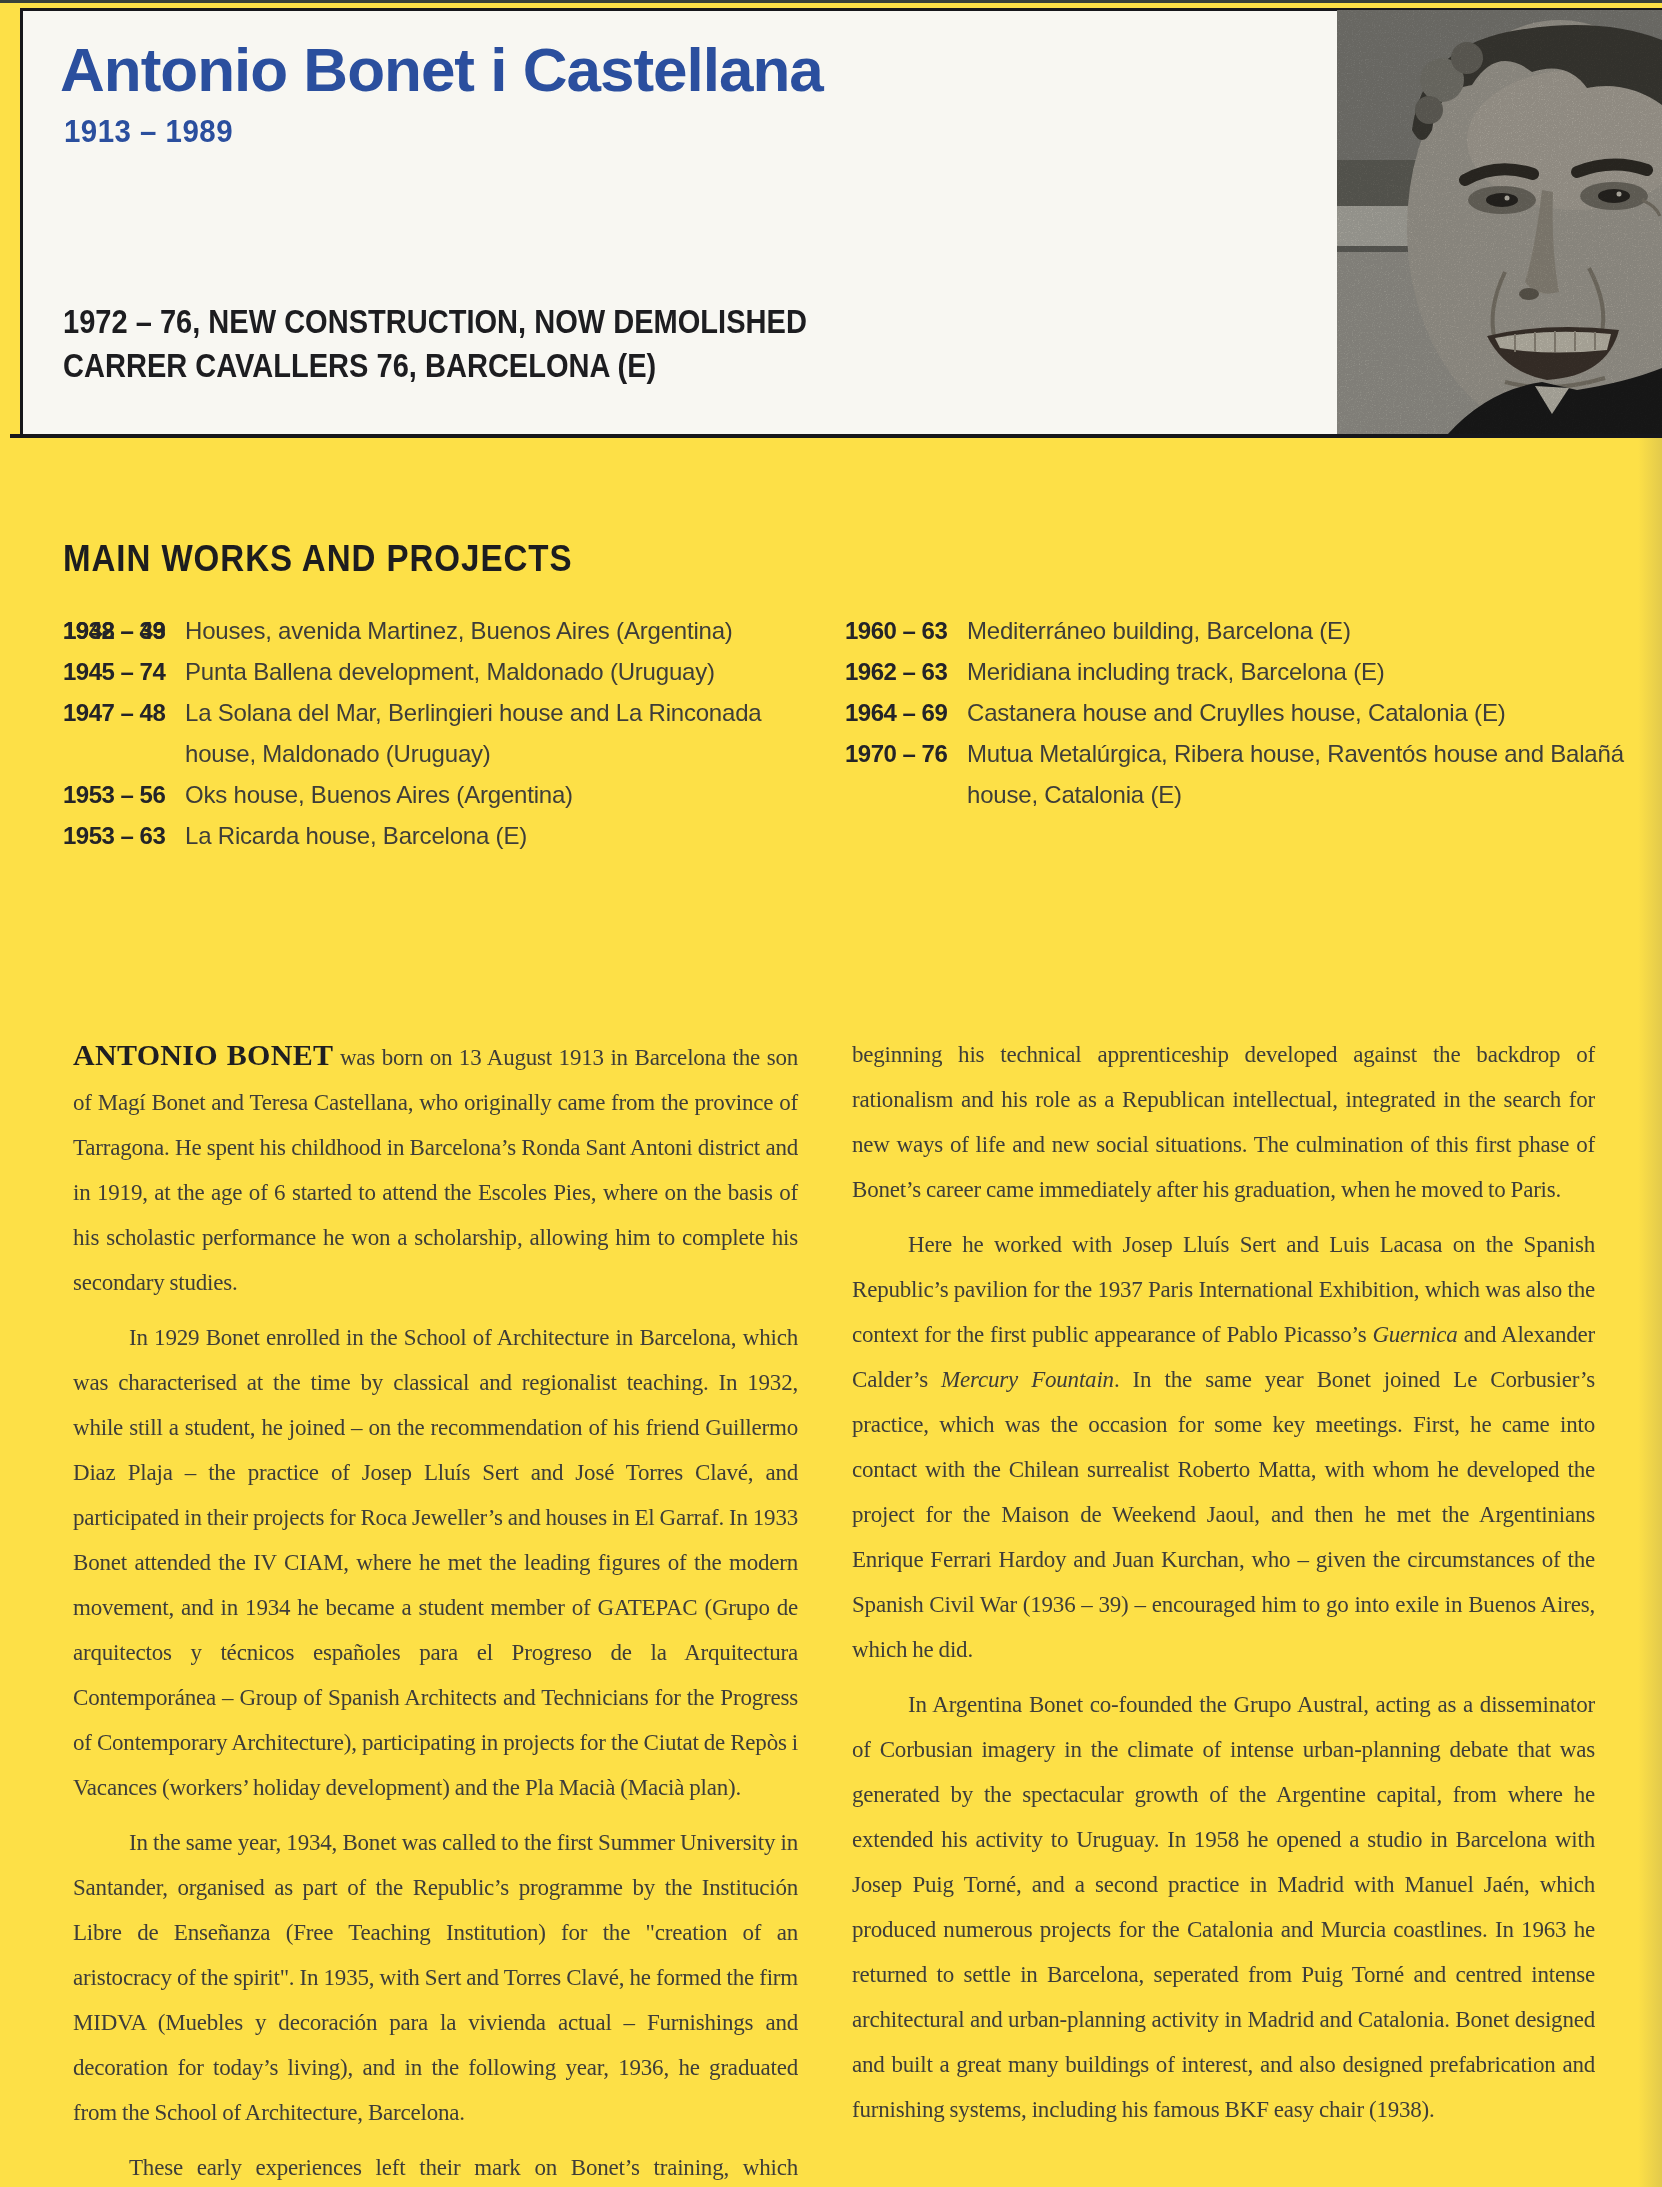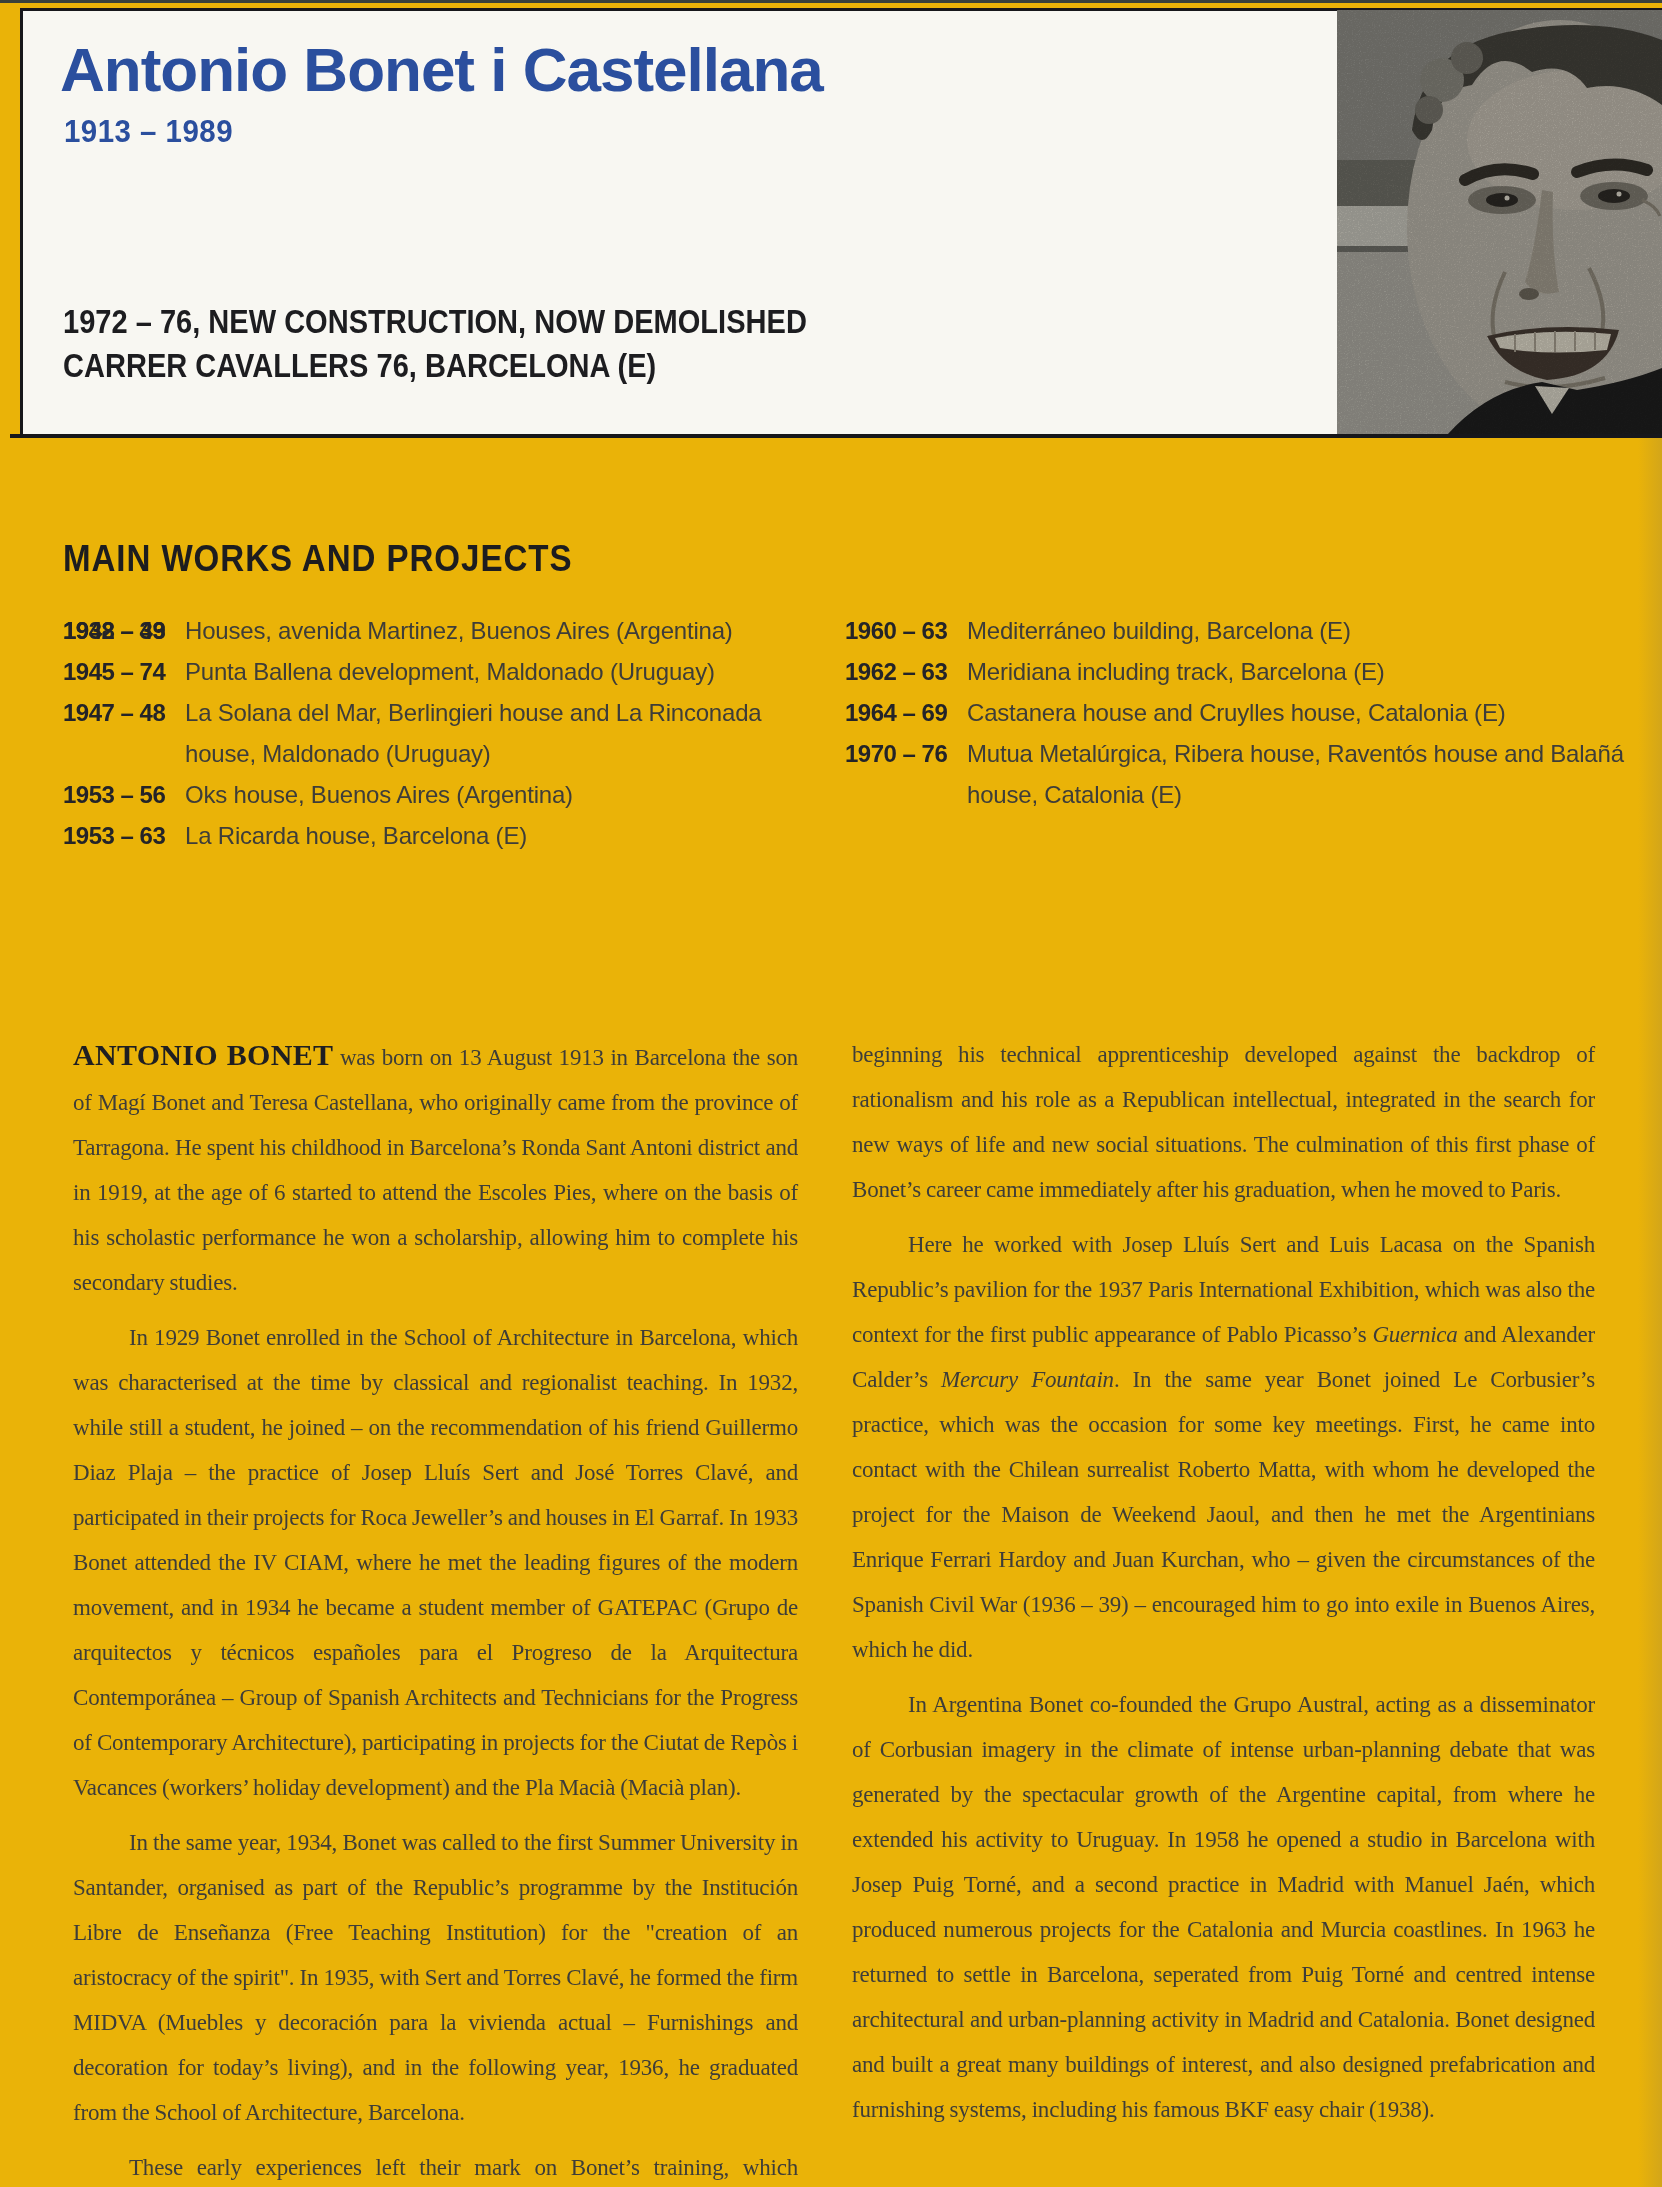--- a/index.html
+++ b/index.html
@@ -1,19 +1,19 @@
 <!DOCTYPE html>
 <html lang="en"><head>
 <meta charset="utf-8">
 <style>
   html,body { margin:0; padding:0; }
   .page {
     position:relative;
     width:1662px; height:2187px;
-    background:#eab308;
+    background:#fde047;
     overflow:hidden;
     font-family:"Liberation Sans", sans-serif;
     color:#2c2c2a;
     -webkit-hyphens:auto; hyphens:auto;
   }
   .abs { position:absolute; }
 
   
   .top-scan-edge { left:0; top:0; width:1662px; height:3px; background:#39413b; }
   .frame-top  { left:20px; top:8px;  width:1642px; height:3px; background:#17171b; }

